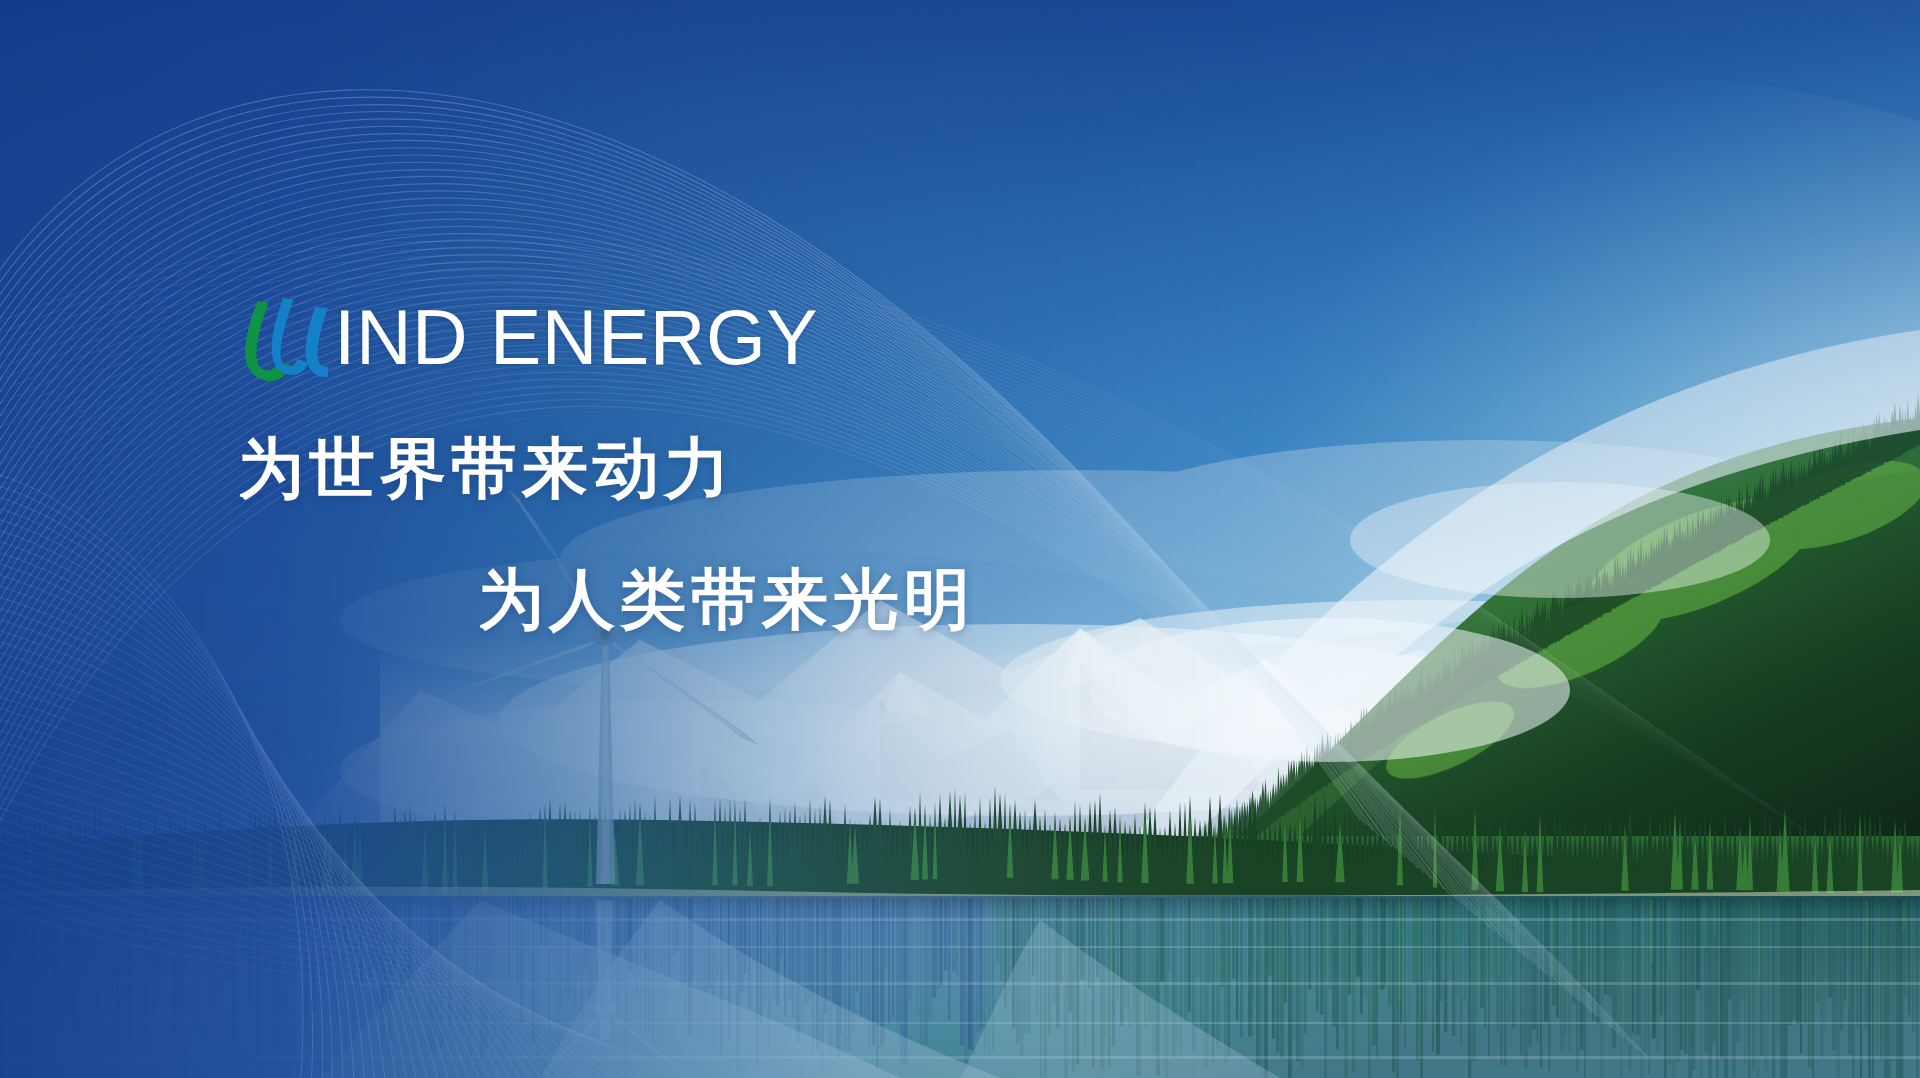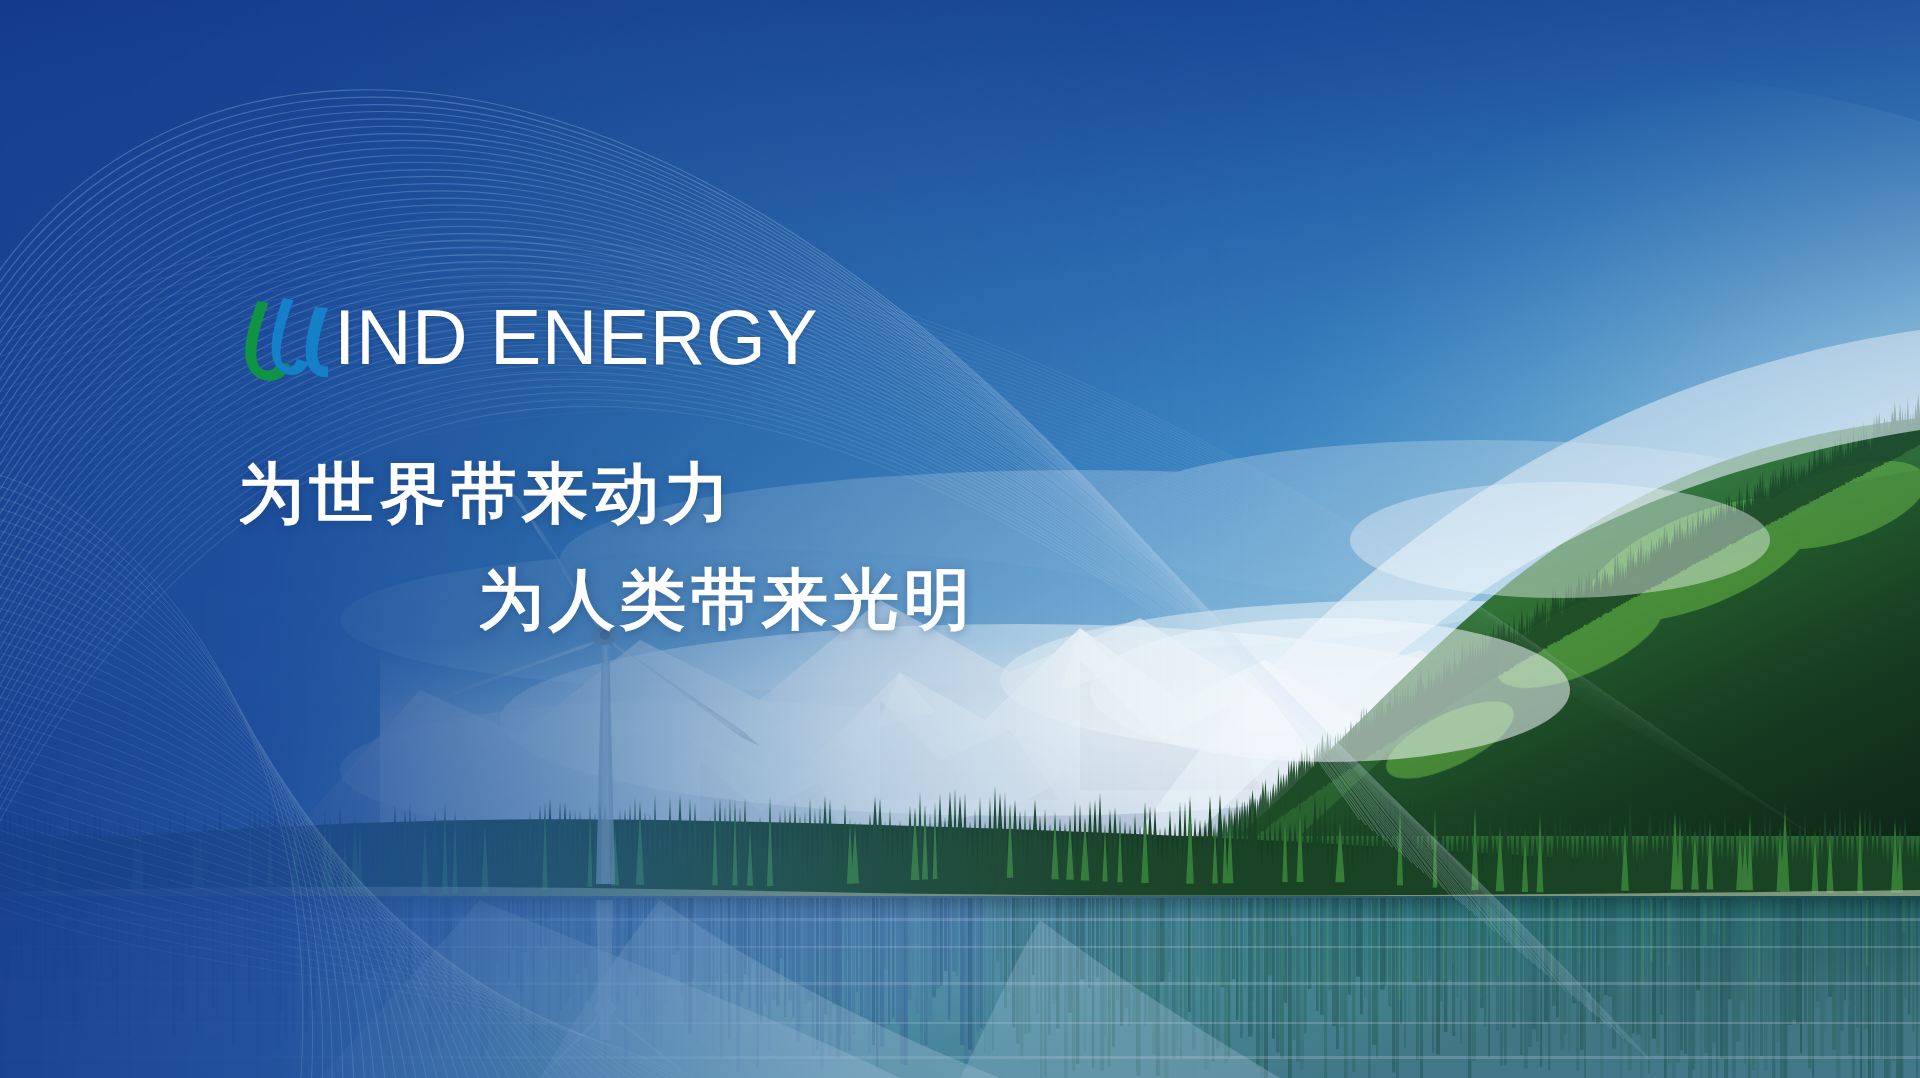--- a/index.html
+++ b/index.html
@@ -70,21 +70,21 @@
     position: absolute;
     color: #ffffff;
     font-size: 66px;
     line-height: 1;
     font-weight: 700;
     letter-spacing: 5px;
     white-space: nowrap;
     text-shadow: 0 2px 10px rgba(12,45,95,0.32);
     pointer-events: auto;
   }
-  .slogan-1 { left: 238px; top: 460px; }
+  .slogan-1 { left: 238px; top: 435px; }
   .slogan-2 { left: 478px; top: 542px; margin-top: 24px; }
 </style>
 </head>
 <body>
 
 <div id="stage">
 
   <svg id="scene" viewBox="0 0 1920 1078" preserveAspectRatio="none">
     <defs>
 

